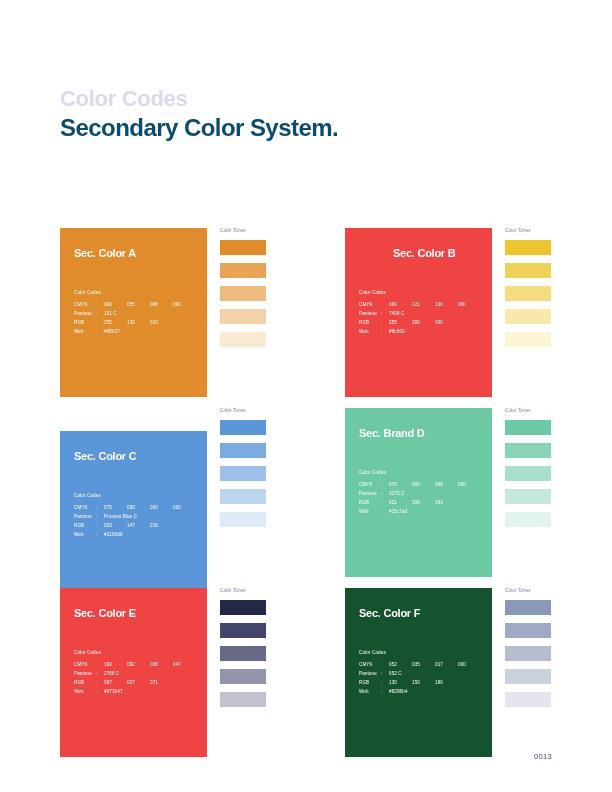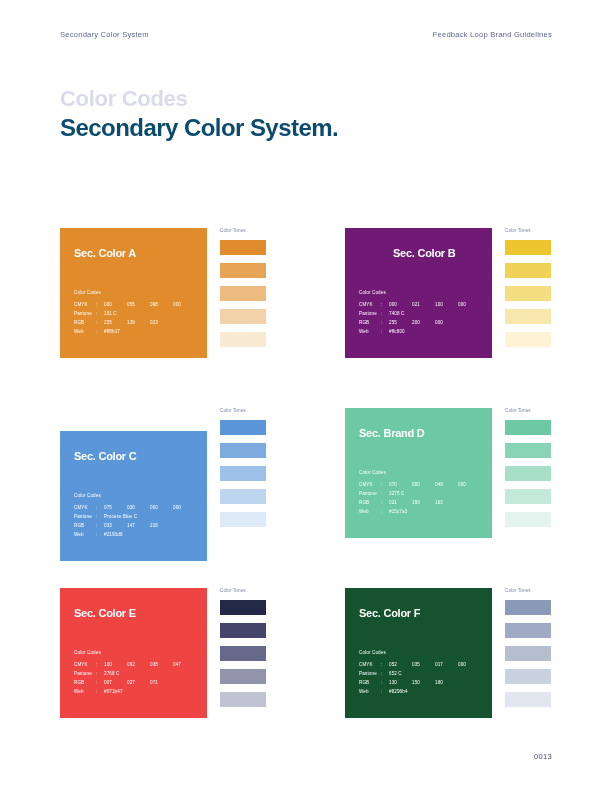--- a/index.html
+++ b/index.html
@@ -37,21 +37,21 @@
     width: 492px;
     display: grid;
     grid-template-columns: 207px 207px;
     column-gap: 78px;
     row-gap: 45px;
   }
   .cell { position: relative; width: 285px; height: 135px; }
 
   .card {
     position: absolute; left: 0; top: 0;
-    width: 147px; height: 130px;
+    width: 147px; height: 169px;
     padding: 19px 0 0 14px;
     color: #ffffff;
   }
   .card-title {
     font-size: 11px; font-weight: bold; letter-spacing: -.25px;
   }
   .codes { position: absolute; left: 14px; top: 62px; }
   .codes-label {
     font-size: 4.6px; letter-spacing: .12px; margin-bottom: 4.5px;
   }
@@ -78,24 +78,20 @@
   .folio {
     position: absolute; right: 60px; bottom: 31px;
     font-size: 7.6px; color: #3f4874; letter-spacing: .3px; text-align: center;
   }
 </style>
 </head>
 <body>
 
 <div class="page">
 
-  <div class="runhead">
-    <span>Secondary Color System</span>
-    <span>Feedback Loop Brand Guidelines</span>
-  </div>
 
   <div class="titleblock">
     <div class="title-kicker">Color Codes</div>
     <div class="title-main">Secondary Color System.</div>
   </div>
 
   <div class="grid" id="grid">
       <div class="cell">
         <div class="card" style="background: rgb(224, 139, 44);">
           <div class="card-title">Sec. Color A</div>
@@ -131,21 +127,21 @@
         <div class="tones">
           <div class="tones-label">Color Tones</div>
           <div class="tone" style="background: rgb(224, 139, 44);"></div>
           <div class="tone" style="background: rgb(231, 163, 86);"></div>
           <div class="tone" style="background: rgb(237, 187, 128);"></div>
           <div class="tone" style="background: rgb(243, 210, 170);"></div>
           <div class="tone" style="background: rgb(249, 234, 212);"></div>
         </div>
       </div>
       <div class="cell">
-        <div class="card" style="background: #701a75; padding-left: 48px;">
+        <div class="card" style="background: #ef4444; padding-left: 48px;">
           <div class="card-title">Sec. Color B</div>
           <div class="codes">
             <div class="codes-label">Color Codes</div>
             <div class="code-row">
               <span class="k">CMYK</span>
               <span class="sep">:</span>
               <span class="v num">000</span>
               <span class="v num">021</span>
               <span class="v num">100</span>
               <span class="v num">000</span>

